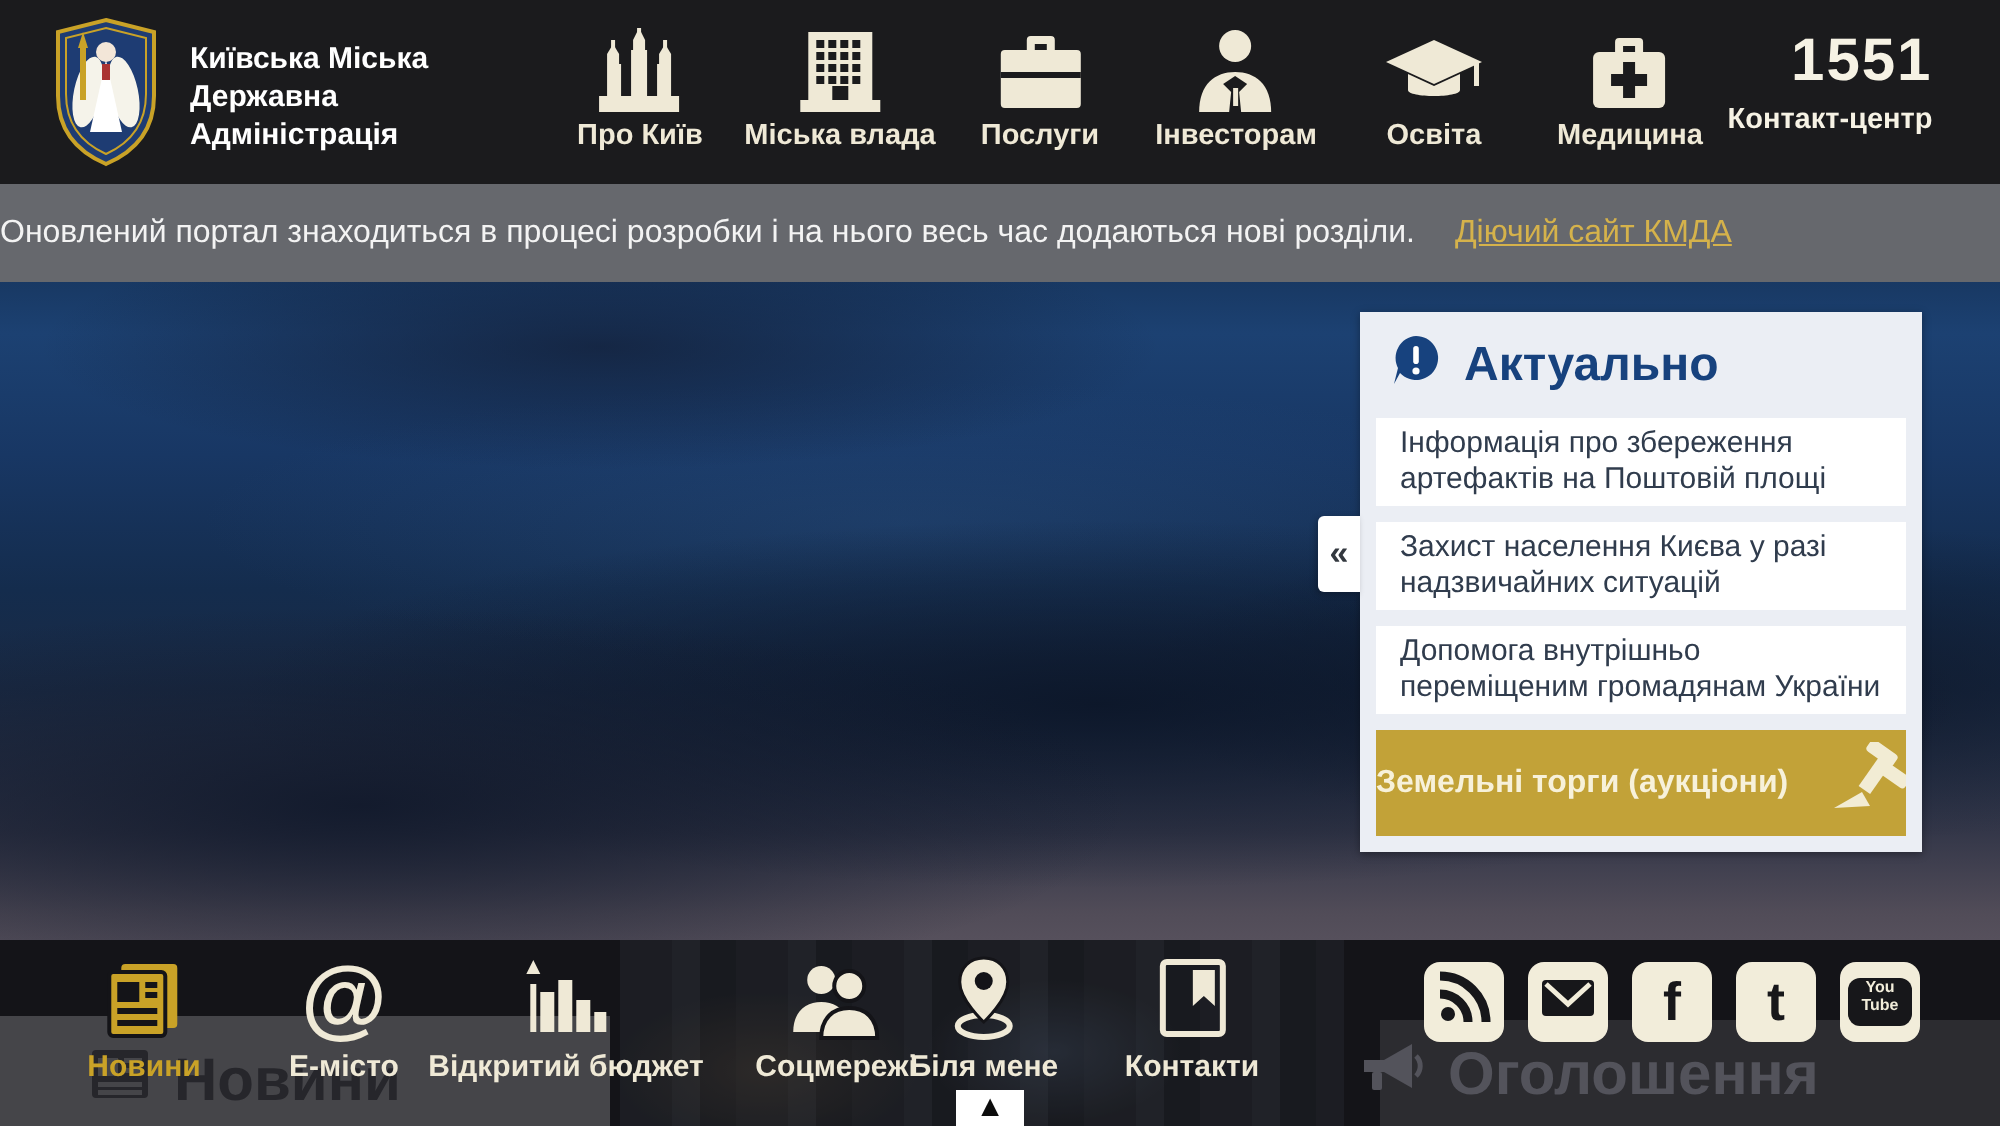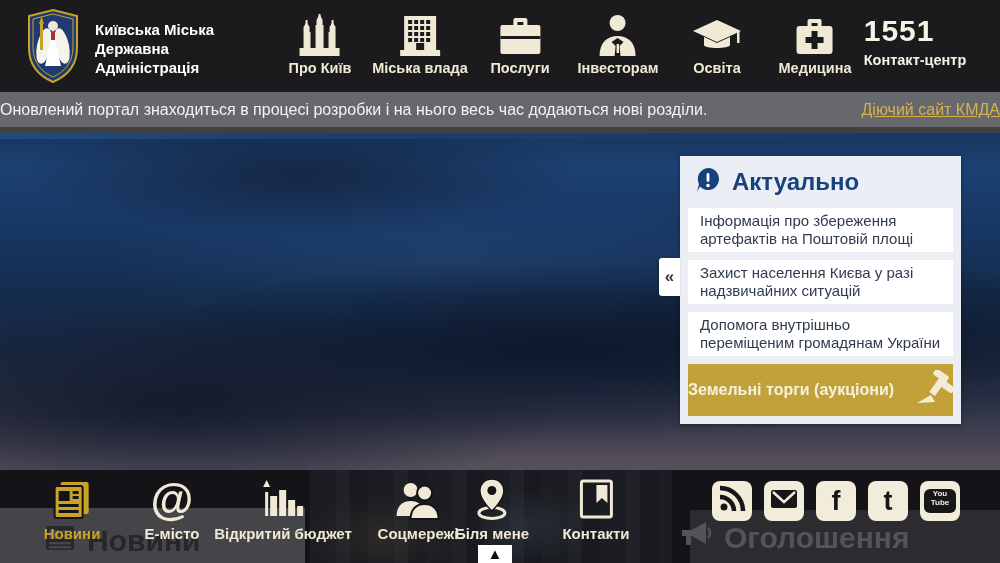--- a/index.html
+++ b/index.html
@@ -6,26 +6,26 @@
   body{font-family:"Liberation Sans","DejaVu Sans",sans-serif;background:#000;}
   .page{position:relative;width:1000px;height:563px;overflow:hidden;background:#404040;}
 
   
   .site-header{position:absolute;left:0;top:0;width:1000px;height:92px;background:#1b1b1d;z-index:5;}
   .brand{position:absolute;left:25px;top:8px;display:flex;align-items:center;gap:14px;}
   .brand-name{color:#fff;font-weight:bold;font-size:15px;line-height:19px;}
   .nav-item{position:absolute;top:10px;transform:translateX(-50%);display:flex;flex-direction:column;align-items:center;color:#efe9d6;cursor:pointer;}
   .nav-item .ico{height:46px;display:flex;align-items:flex-end;justify-content:center;}
   .nav-item .lbl{margin-top:4px;font-size:14.5px;font-weight:600;white-space:nowrap;}
-  .contact-center{position:absolute;top:12px;transform:translateX(-50%);text-align:left;color:#f6f2e4;cursor:pointer;}
+  .contact-center{position:absolute;top:12px;transform:translateX(-50%);text-align:right;color:#f6f2e4;cursor:pointer;}
   .contact-number{font-size:30px;font-weight:bold;line-height:38px;letter-spacing:1px;}
   .contact-label{font-size:14.5px;font-weight:600;margin-top:2px;white-space:nowrap;}
 
   
-  .notice-bar{position:absolute;left:0;top:92px;width:1000px;height:35px;background:#66686d;display:flex;align-items:center;justify-content:space-between;gap:20px;z-index:5;}
+  .notice-bar{position:absolute;left:0;top:92px;width:1000px;height:49px;background:#66686d;display:flex;align-items:center;justify-content:flex-start;gap:20px;z-index:5;}
   .notice-text{color:#f3f3f3;font-size:16px;}
   .notice-link{color:#d5b24b;font-size:16px;text-decoration:underline;cursor:pointer;}
 
   
   .hero{position:absolute;left:0;top:133px;width:1000px;height:337px;
     background:
       radial-gradient(55% 42% at 18% 80%, rgba(16,24,42,.9), rgba(16,24,42,0) 70%),
       radial-gradient(60% 38% at 55% 65%, rgba(10,20,38,.85), rgba(10,20,38,0) 72%),
       radial-gradient(45% 34% at 88% 62%, rgba(12,22,40,.8), rgba(12,22,40,0) 70%),
       radial-gradient(40% 26% at 30% 12%, rgba(18,28,50,.7), rgba(18,28,50,0) 70%),

